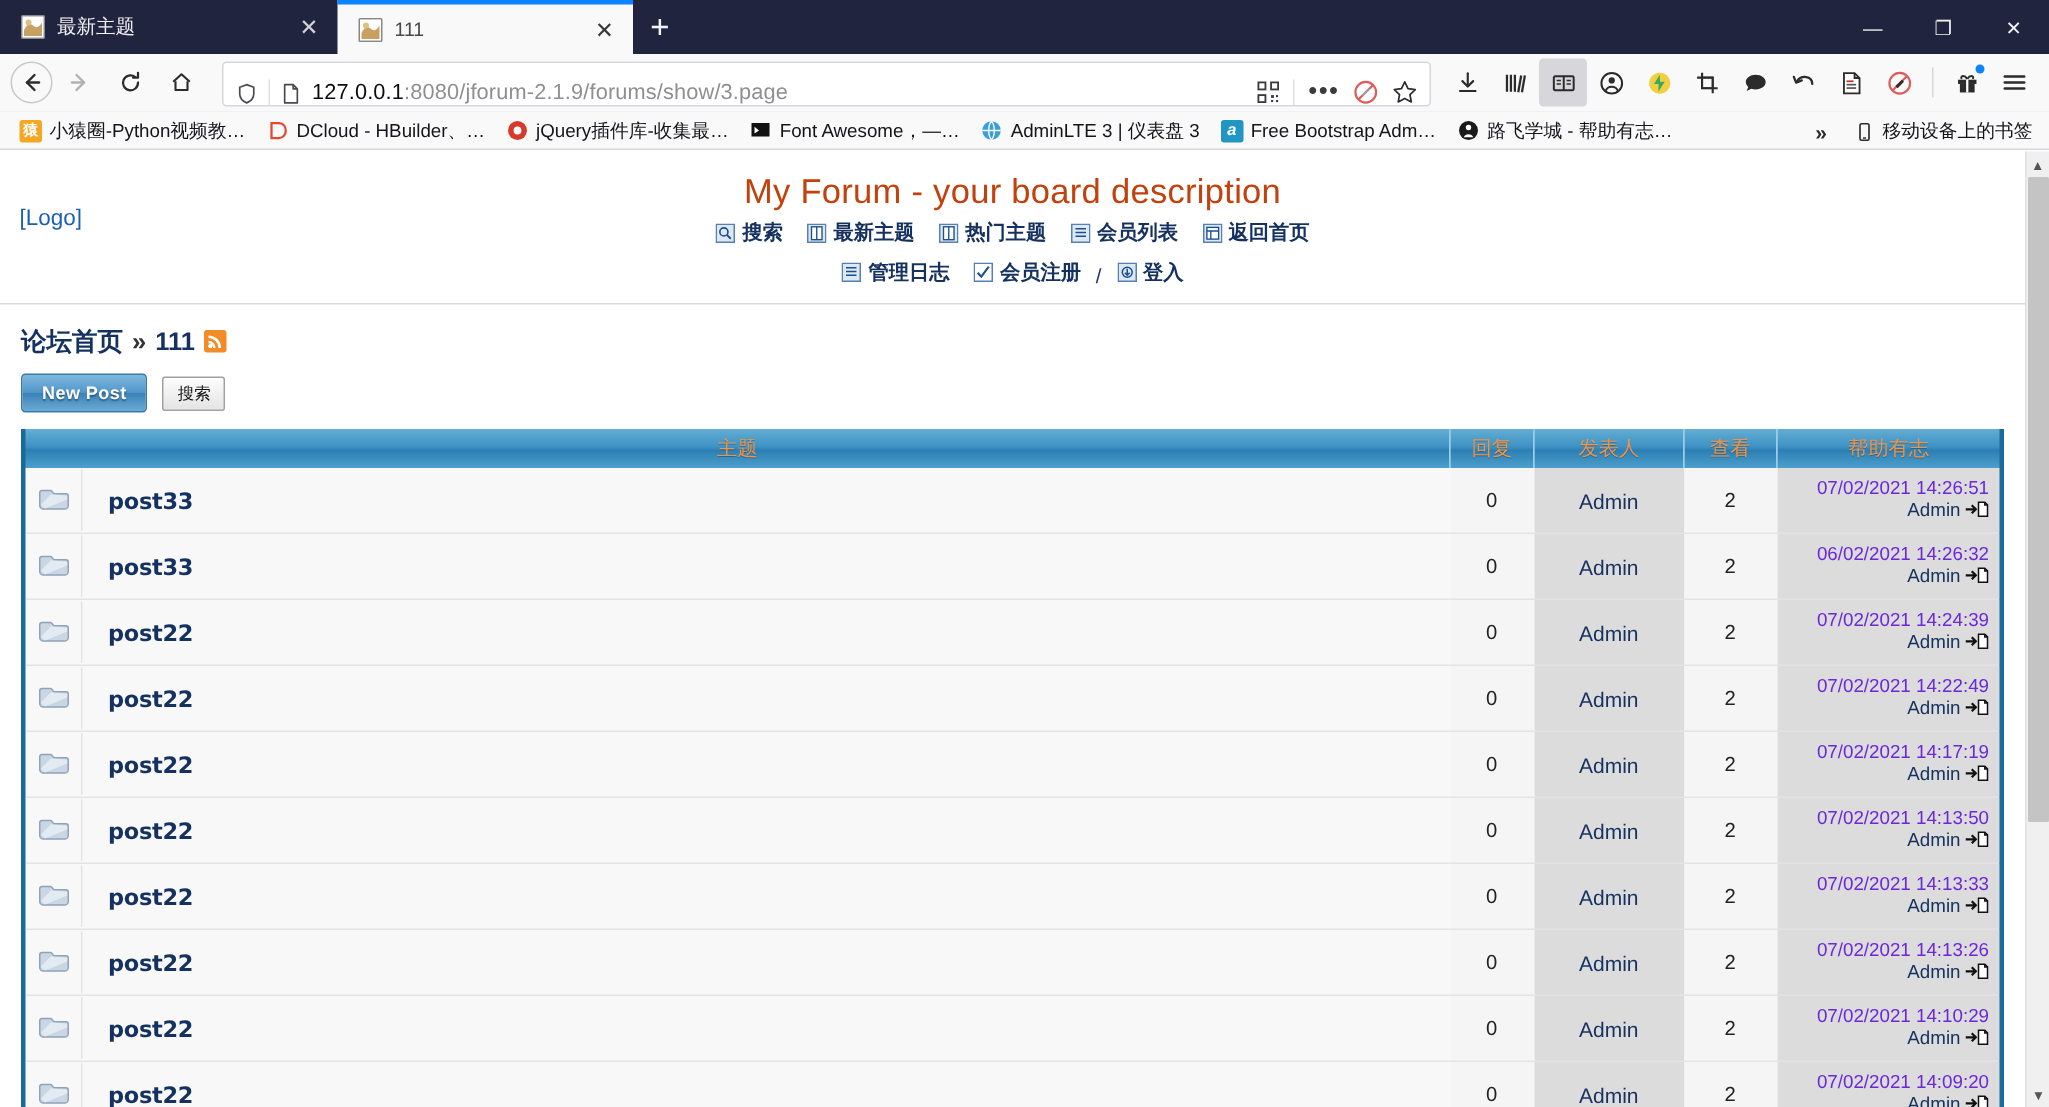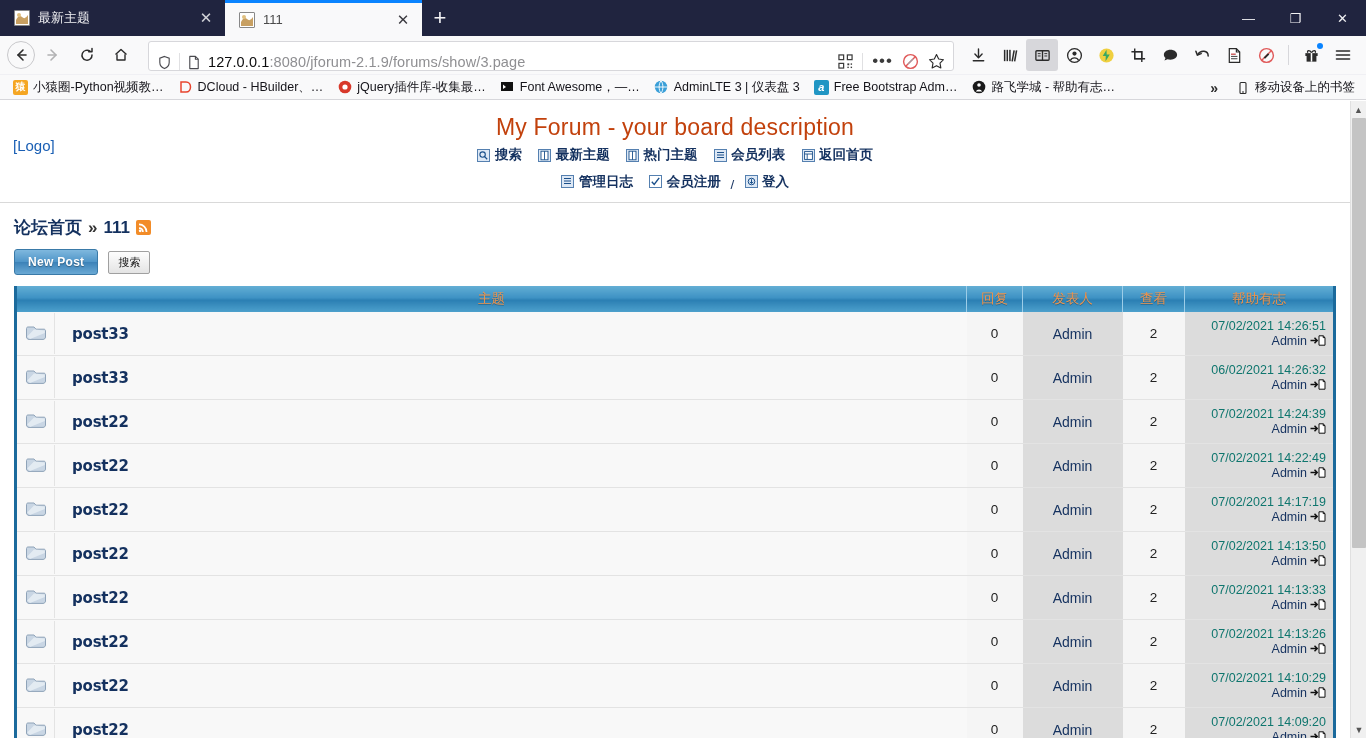--- a/index.html
+++ b/index.html
@@ -162,21 +162,21 @@
   .c-view  { background:#f5f5f5; text-align:center; width:62px; color:#222; font-size:13px;}
   .c-last  { background:#dcdcdc; width:150px; text-align:right; padding-right:7px; }
   .topiccell { display:flex; align-items:center; }
   .folder { width:38px; flex:0 0 38px; display:flex; align-items:center; justify-content:center;
             border-right:1px solid #e3e3e3; height:41px; }
   .topiccell .tname {
     padding-left:17px; font-size:15px; font-weight:bold; color:#14315f;
     font-family:"DejaVu Sans", sans-serif; letter-spacing:-.2px;text-align:center;
   }
   .c-auth .an { color:#14315f; font-size:14px; }
-  .c-last .dt { color:#0f766e; font-size:12.5px; line-height:15px; display:block; }
+  .c-last .dt { color:#6d28d9; font-size:12.5px; line-height:15px; display:block; }
   .c-last .by { color:#14315f; font-size:12.5px; line-height:15px; display:block; }
   .c-last .go { margin-left:3px; color:#111; font-size:11px; }
 
   
   .sbar {
     position:absolute; right:0; top:101px; width:16px; height:637px; background:#f0f0f0;
     border-left:1px solid #e0e0e0;
   }
   .sbar .arrow {
     height:17px; display:flex; align-items:center; justify-content:center;

